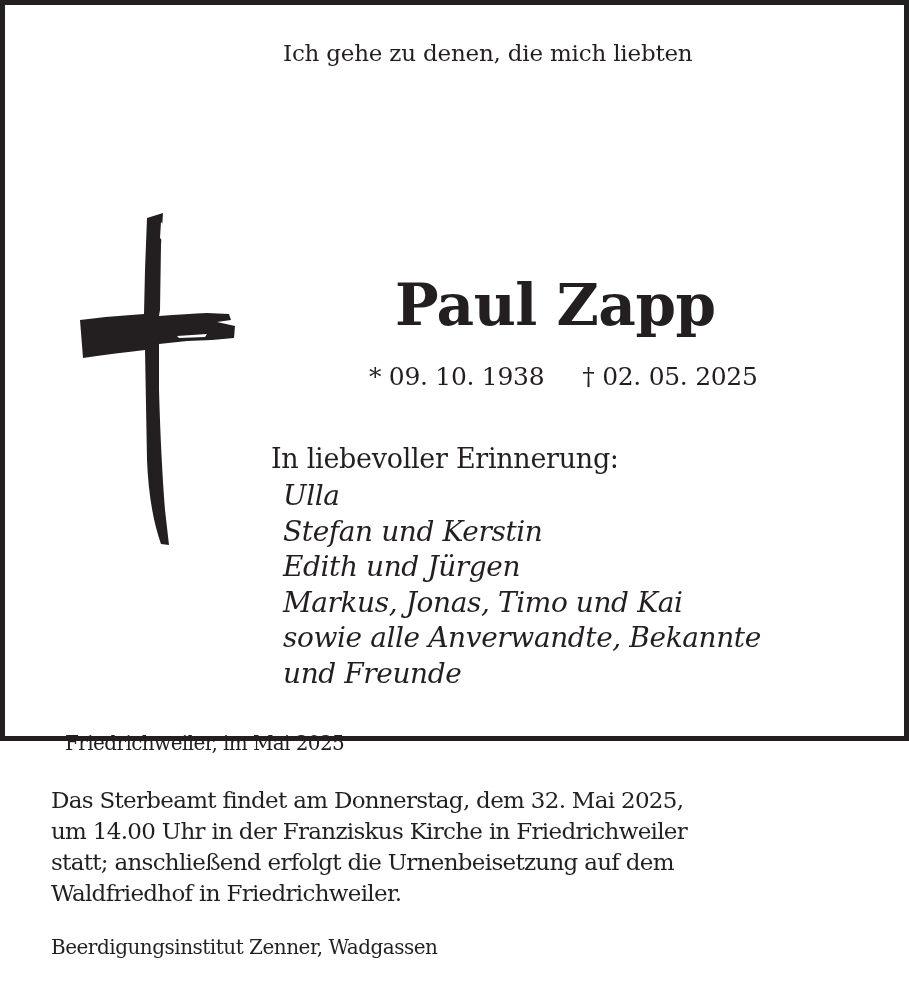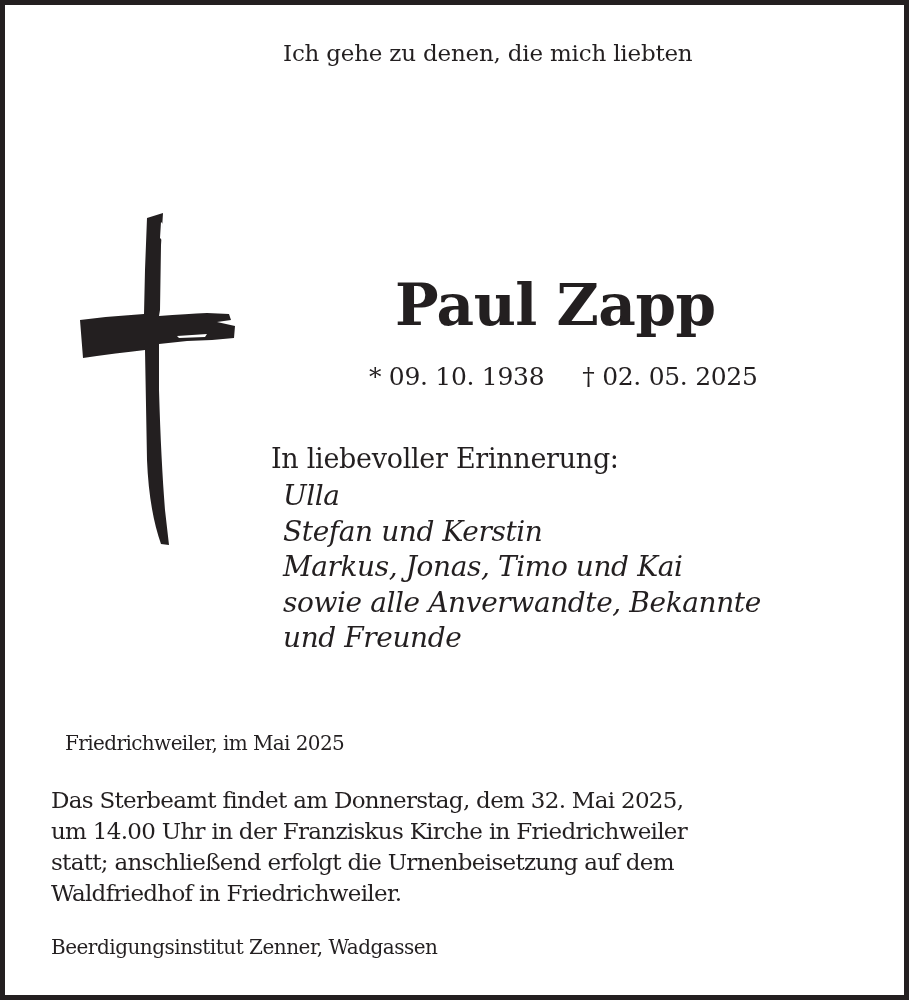--- a/index.html
+++ b/index.html
@@ -1,19 +1,19 @@
 <!DOCTYPE html>
 <html><head>
   <meta charset="utf-8">
   <style>
     html, body { margin: 0; padding: 0; background: #ffffff; }
     body { width: 909px; height: 1000px; overflow: hidden; }
     .frame {
       position: absolute; left: 0; top: 0;
-      width: 909px; height: 1000px;
+      width: 909px; height: 741px;
       box-sizing: border-box;
       border: 5px solid #231f20;
       background: #ffffff;
       color: #231f20;
       font-family: "DejaVu Serif", "Liberation Serif", serif;
     }
     .abs { position: absolute; white-space: nowrap; }
     .motto { left: 278px; top: 33px; font-size: 23px; line-height: 31px; letter-spacing: -0.2px; }
     .intro { left: 278px; top: 124px; font-size: 27px; line-height: 37px; letter-spacing: -0.3px; }
     .name  { left: 390px; top: 265px; font-size: 58px; line-height: 70px; font-weight: bold; letter-spacing: -0.5px; }
@@ -48,20 +48,21 @@
 
   <div class="abs dates">
     <span>* 09. 10. 1938</span><span class="gap"></span><span>† 02. 05. 2025</span>
   </div>
 
   <div class="abs mem-head">In liebevoller Erinnerung:</div>
 
   <div class="abs mourners">
     <div>Ulla</div>
     <div>Stefan und Kerstin</div>
+    <div>Edith und Jürgen</div>
     <div>Markus, Jonas, Timo und Kai</div>
     <div>sowie alle Anverwandte, Bekannte</div>
     <div>und Freunde</div>
   </div>
 
   <div class="abs place">Friedrichweiler, im Mai 2025</div>
 
   <div class="abs service">
     <div>Das Sterbeamt findet am Donnerstag, dem 32. Mai 2025,</div>
     <div>um 14.00 Uhr in der Franziskus Kirche in Friedrichweiler</div>

